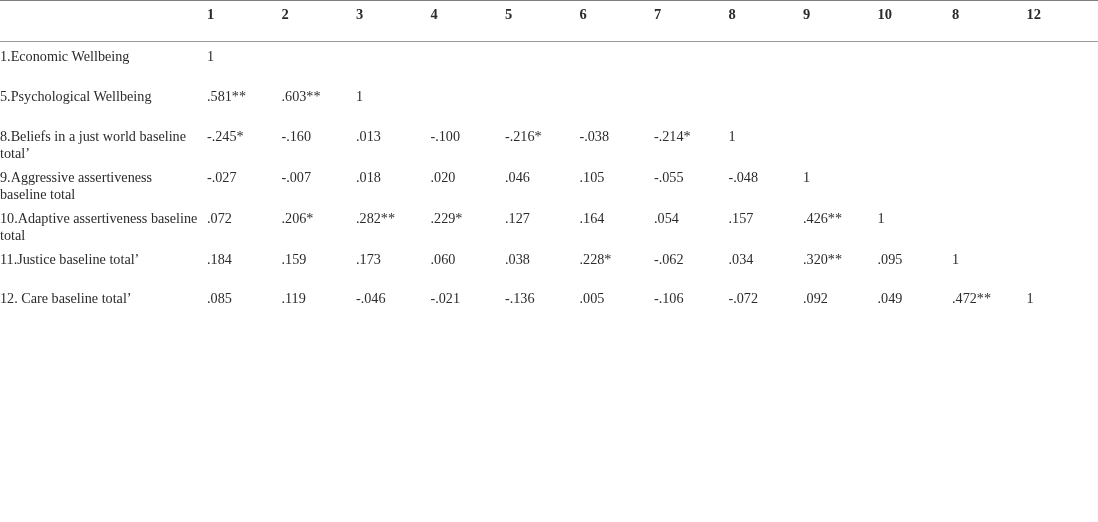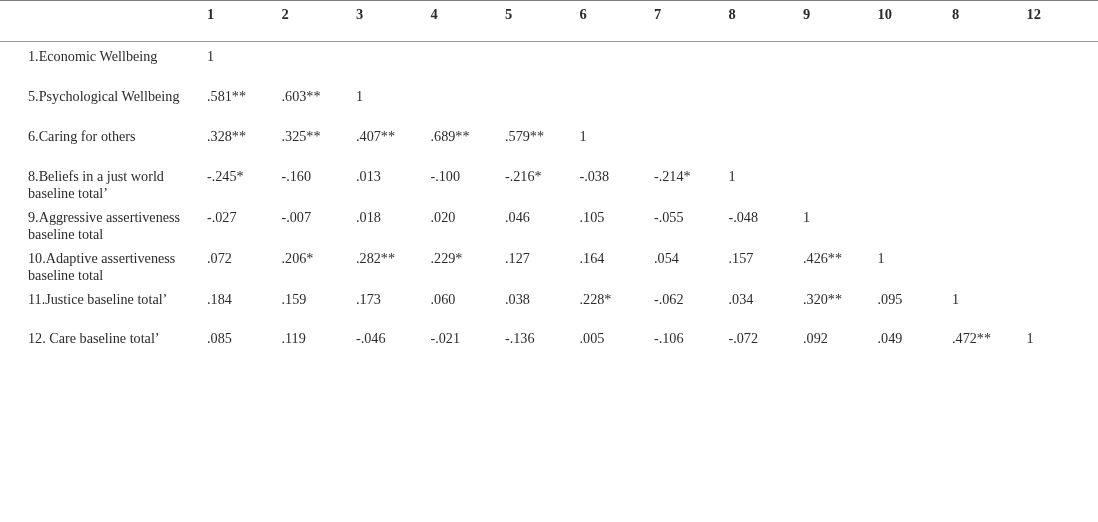--- a/index.html
+++ b/index.html
@@ -58,21 +58,20 @@
     text-align: left;
     vertical-align: top;
     padding: 0;
     white-space: nowrap;
   }
   tbody td.rowlabel {
     width: 205px;
     padding-right: 6px;
     white-space: normal;
     line-height: 16.5px;
-    padding-left: 28px;
   }
   tbody td.val {
     padding-left: 2px;
   }
 
   
   tbody tr.r-tall td { height: 40px; }
   tbody tr.r-wrap td { height: 41px; }
   tbody tr.r-short td { height: 39px; }
 
@@ -168,35 +167,20 @@
           <td class="val"></td>
         </tr>
         <tr class="r-tall">
           <td class="rowlabel">5.Psychological Wellbeing</td>
           <td class="val">.581**</td>
           <td class="val">.603**</td>
           <td class="val">1</td>
           <td class="val"></td>
           <td class="val"></td>
           <td class="val"></td>
-          <td class="val"></td>
-          <td class="val"></td>
-          <td class="val"></td>
-          <td class="val"></td>
-          <td class="val"></td>
-          <td class="val"></td>
-        </tr>
-        <tr class="r-tall">
-          <td class="rowlabel">6.Caring for others</td>
-          <td class="val">.328**</td>
-          <td class="val">.325**</td>
-          <td class="val">.407**</td>
-          <td class="val">.689**</td>
-          <td class="val">.579**</td>
-          <td class="val">1</td>
           <td class="val"></td>
           <td class="val"></td>
           <td class="val"></td>
           <td class="val"></td>
           <td class="val"></td>
           <td class="val"></td>
         </tr>
         <tr class="r-wrap">
           <td class="rowlabel">8.Beliefs in a just world baseline total’</td>
           <td class="val">-.245*</td>

